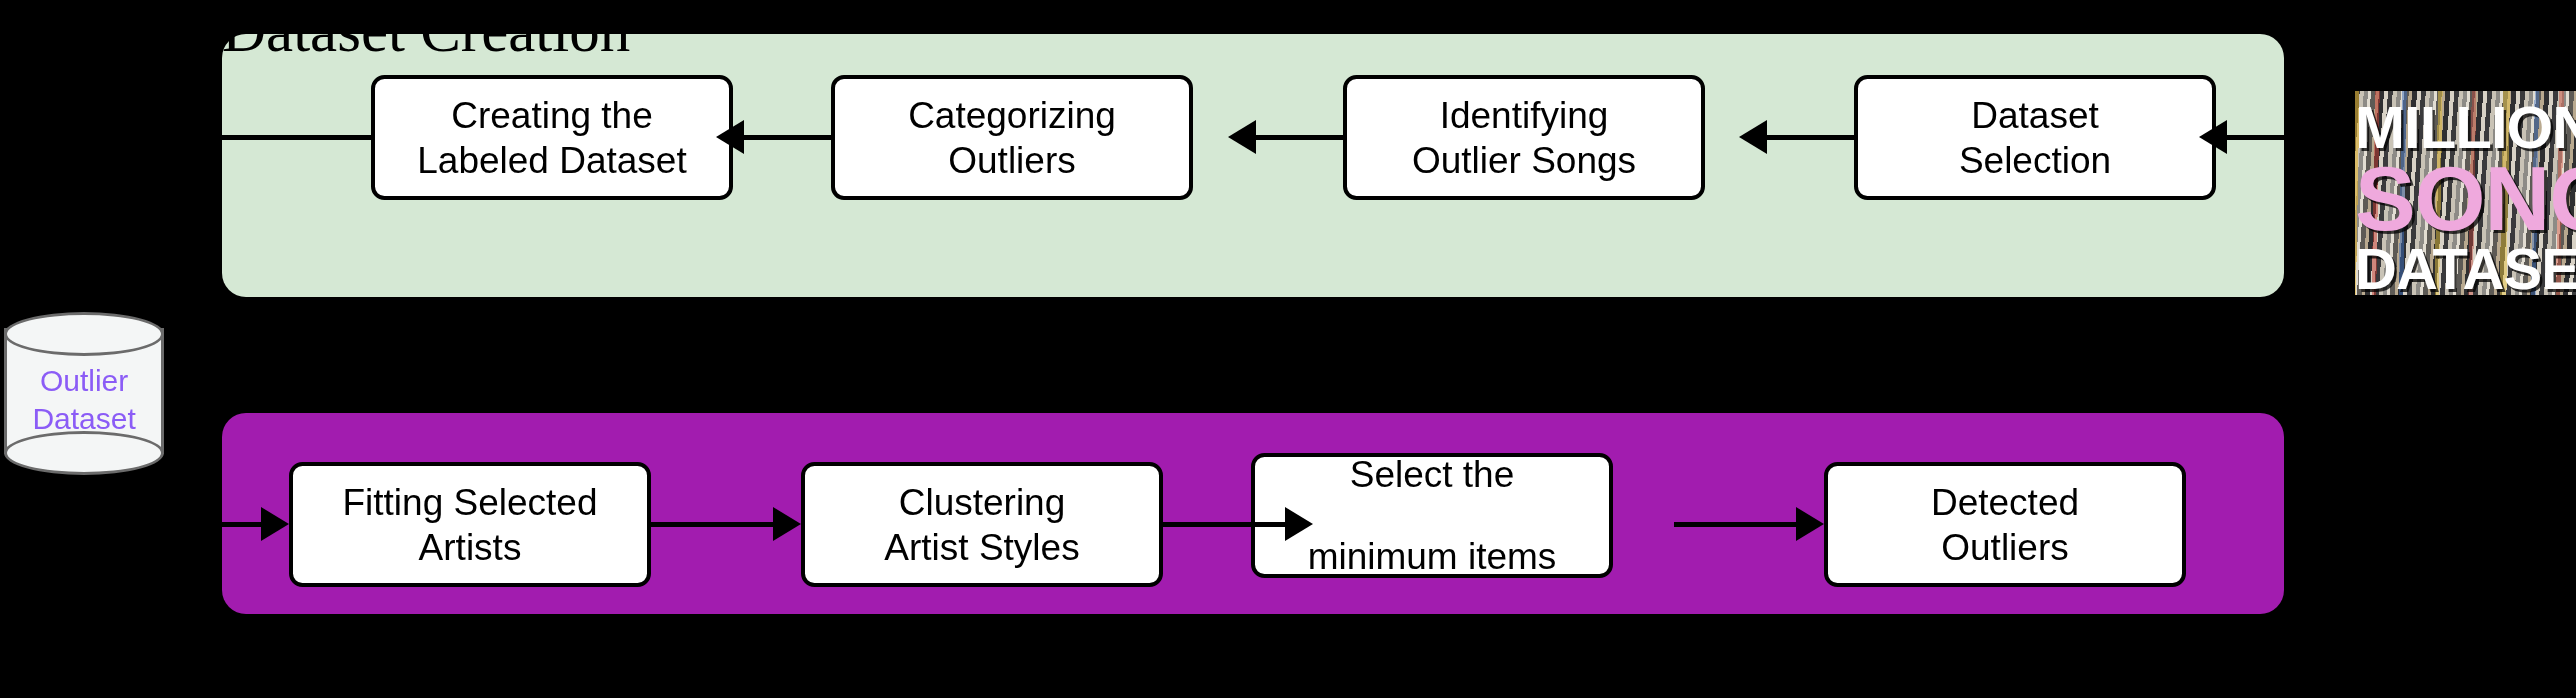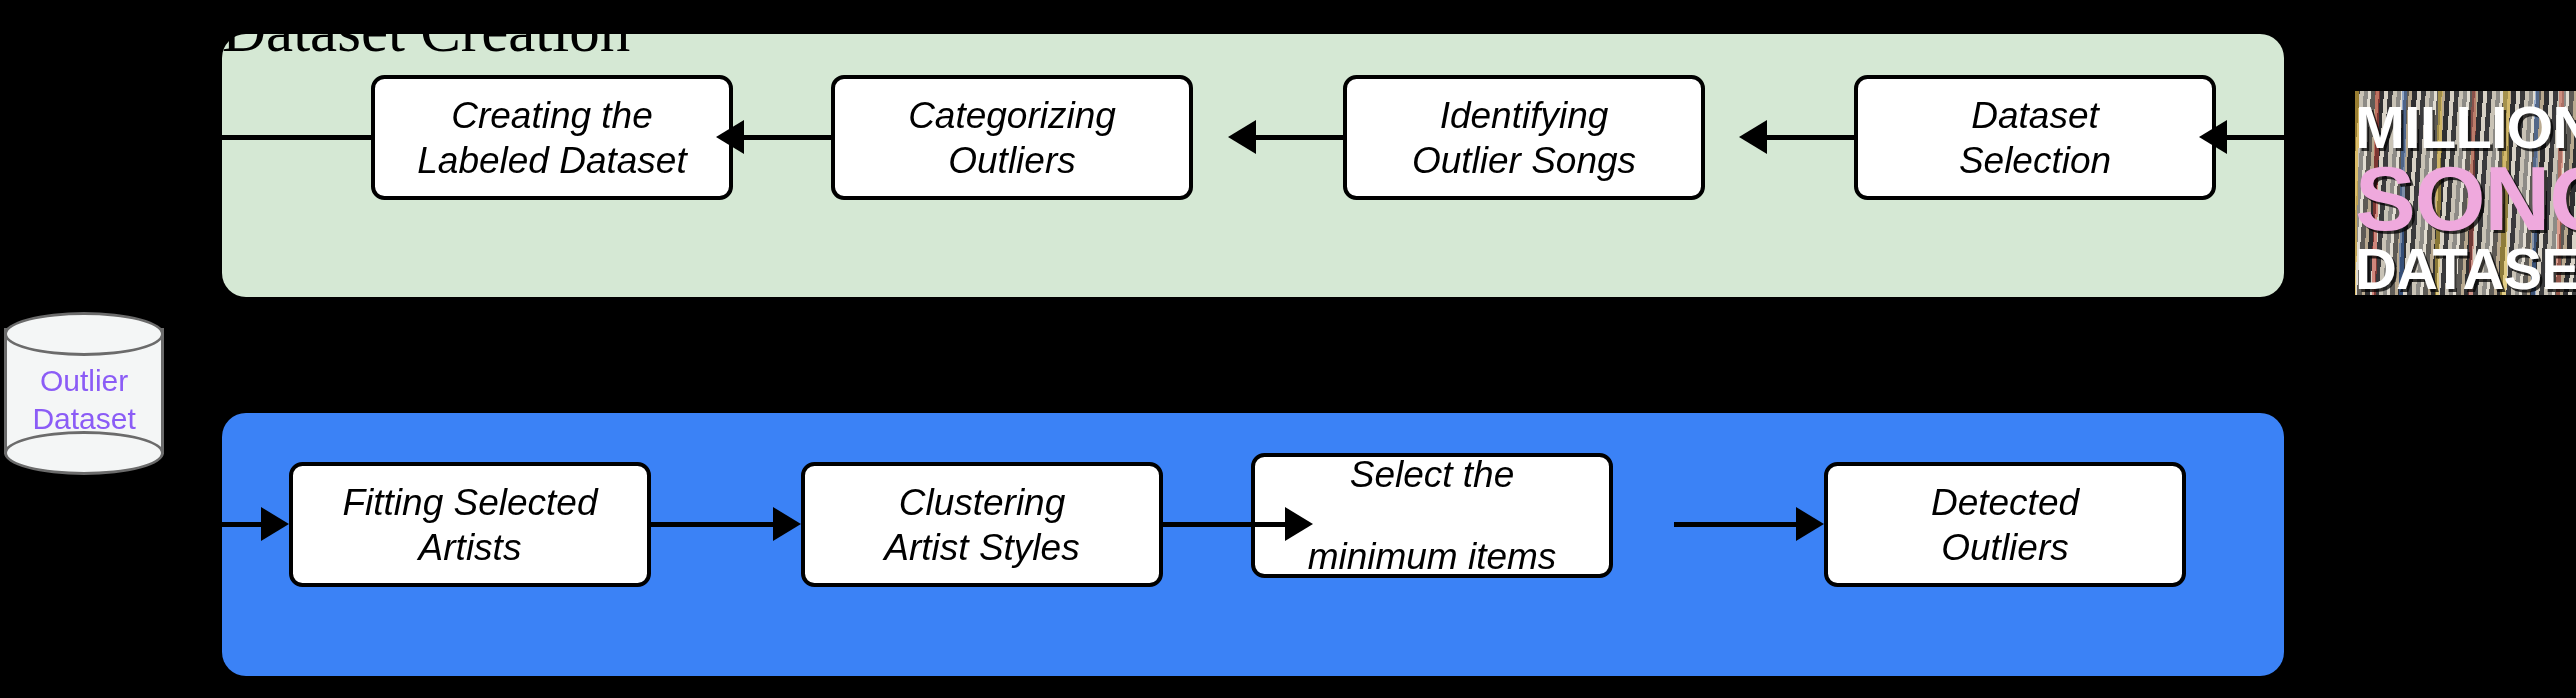--- a/index.html
+++ b/index.html
@@ -1,34 +1,34 @@
 <!DOCTYPE html>
 <html style="font-size:8.3px"><head>
 <meta charset="utf-8">
 <style>
   html,body{margin:0;padding:0;background:#000;}
   body{width:2576px;height:698px;position:relative;overflow:hidden;
        font-family:"Liberation Sans",sans-serif;}
 
   .panel{position:absolute;border-radius:24px;}
   #green-panel{left:222px;top:34px;width:2062px;height:263px;background:#d5e8d4;}
-  #blue-panel{left:222px;top:413px;width:2062px;height:263px;background:#3b82f6;}
+  #blue-panel{left:222px;top:413px;width:2062px;height:201px;background:#a21caf;}
 
   .panel-title{position:absolute;left:0;width:100%;
       font-family:"Liberation Serif",serif;font-weight:400;
       font-size:61px;line-height:61px;color:#000;
       text-align:left;overflow:hidden;pointer-events:none;}
   #green-title{top:-20.7px;height:61px;}
   #green-title span,#blue-title span{display:block;
       position:relative;top:-13.4px;white-space:nowrap;}
 
   .node{position:absolute;background:#fff;border:4.7px solid #000;
       border-radius:13.4px;display:flex;align-items:center;justify-content:flex-end;
       text-align:center;font-size:37px;line-height:45px;color:#000;
-      box-sizing:border-box;padding:0 12px;font-style:italic;}
+      box-sizing:border-box;padding:0 12px;}
   .node .lbl{display:block;width:100%;}
 
   .conn{position:absolute;background:#000;height:4.7px;}
   .arrow{position:absolute;width:0;height:0;border-style:solid;}
   .arrow.left{border-width:17.6px 28px 17.6px 0;
       border-color:transparent #000 transparent transparent;}
   .arrow.right{border-width:17.6px 0 17.6px 28px;
       border-color:transparent transparent transparent #000;}
 
   

